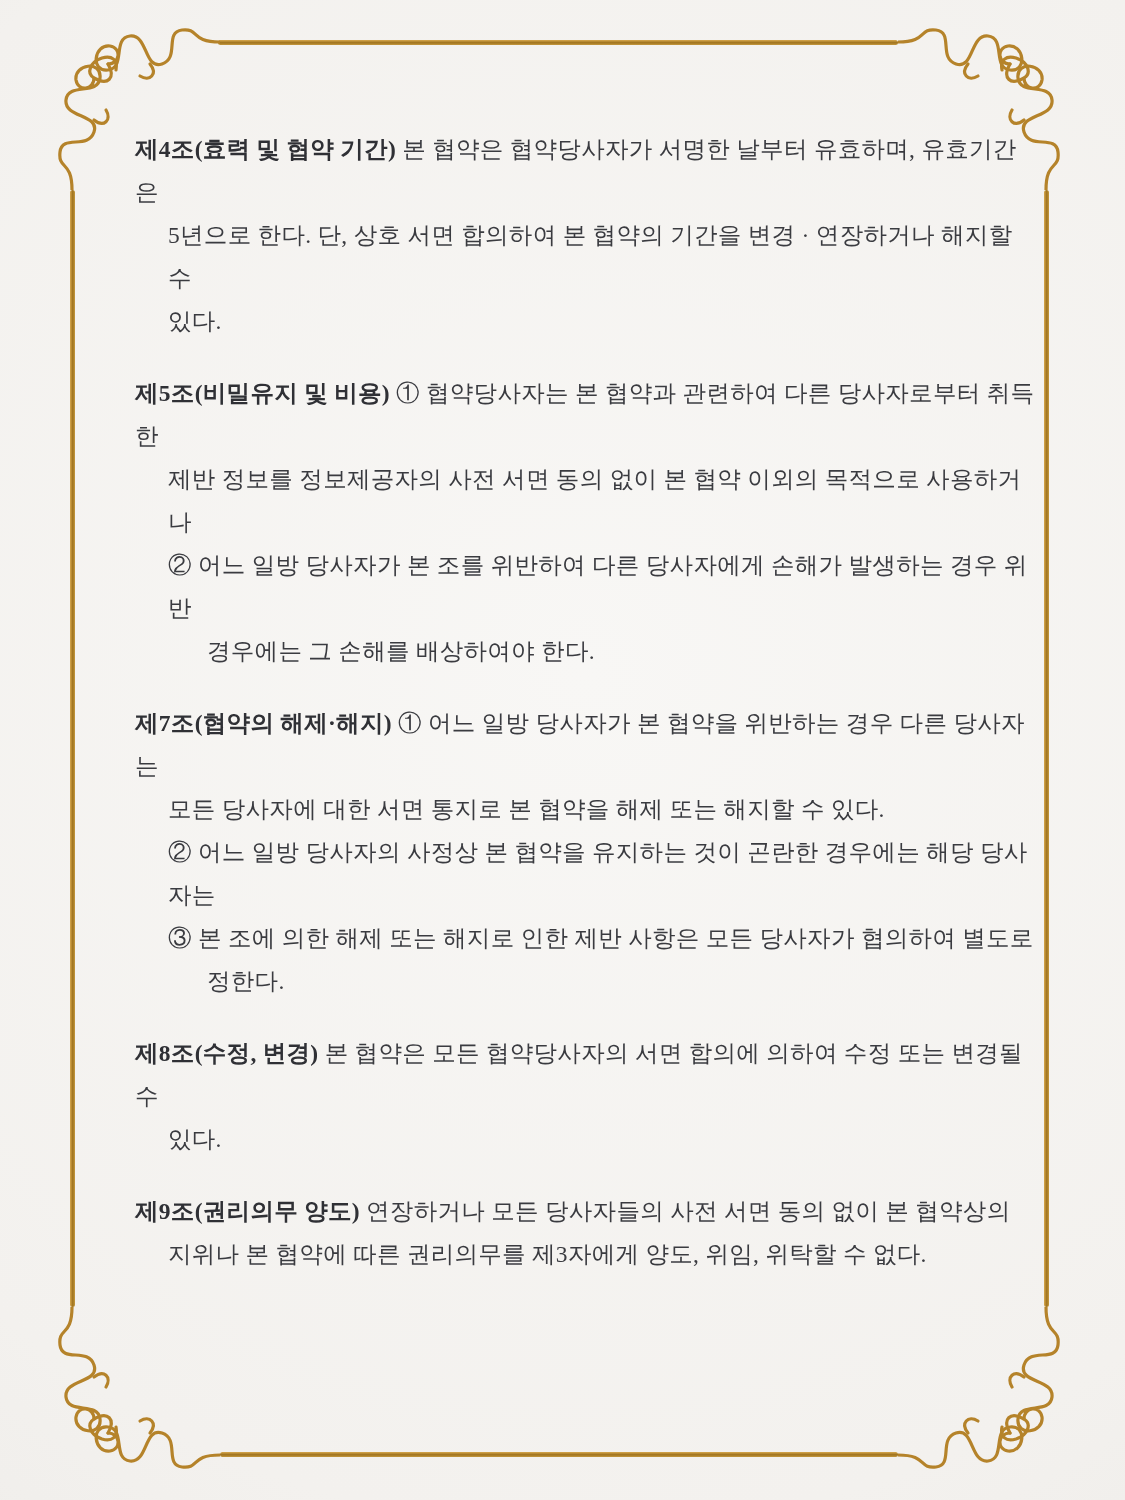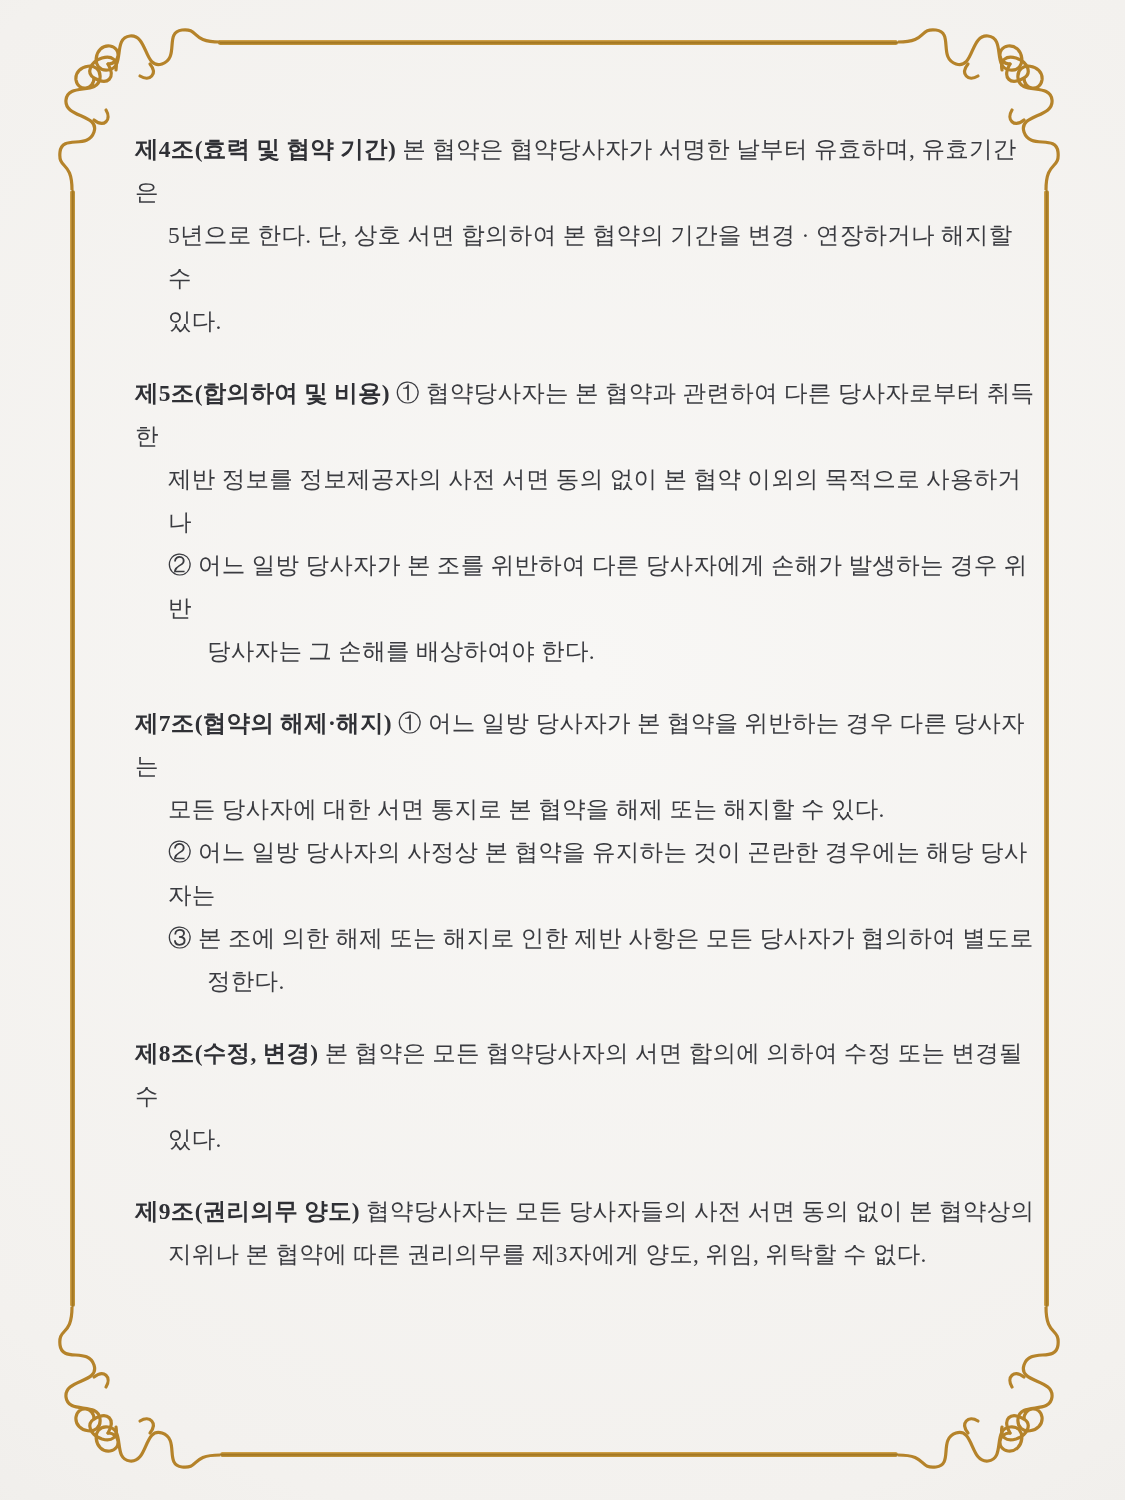--- a/index.html
+++ b/index.html
@@ -81,39 +81,39 @@
 
   <div class="content">
 
     <p class="article">
       <span class="line"><span class="b">제4조(효력 및 협약 기간)</span><span> 본 협약은 협약당사자가 서명한 날부터 유효하며, 유효기간은</span></span>
       <span class="line i1" style="display:block"><span>5년으로 한다. 단, 상호 서면 합의하여 본 협약의 기간을 변경 · 연장하거나 해지할 수</span></span>
       <span class="line i1" style="display:block"><span>있다.</span></span>
     </p>
 
     <p class="article">
-      <span class="line"><span class="b">제5조(합의하여 및 비용)</span><span> ① 협약당사자는 본 협약과 관련하여 다른 당사자로부터 취득한</span></span>
+      <span class="line"><span class="b">제5조(비밀유지 및 비용)</span><span> ① 협약당사자는 본 협약과 관련하여 다른 당사자로부터 취득한</span></span>
       <span class="line i1" style="display:block"><span>제반 정보를 정보제공자의 사전 서면 동의 없이 본 협약 이외의 목적으로 사용하거나</span></span>
       <span class="line i1" style="display:block"><span>② 어느 일방 당사자가 본 조를 위반하여 다른 당사자에게 손해가 발생하는 경우 위반</span></span>
-      <span class="line i2" style="display:block"><span>당사자는 그 손해를 배상하여야 한다.</span></span>
+      <span class="line i2" style="display:block"><span>경우에는 그 손해를 배상하여야 한다.</span></span>
     </p>
 
 
     <p class="article">
       <span class="line"><span class="b">제7조(협약의 해제·해지)</span><span> ① 어느 일방 당사자가 본 협약을 위반하는 경우 다른 당사자는</span></span>
       <span class="line i1" style="display:block"><span>모든 당사자에 대한 서면 통지로 본 협약을 해제 또는 해지할 수 있다.</span></span>
       <span class="line i1" style="display:block"><span>② 어느 일방 당사자의 사정상 본 협약을 유지하는 것이 곤란한 경우에는 해당 당사자는</span></span>
       <span class="line i1" style="display:block"><span>③ 본 조에 의한 해제 또는 해지로 인한 제반 사항은 모든 당사자가 협의하여 별도로</span></span>
       <span class="line i2" style="display:block"><span>정한다.</span></span>
     </p>
 
     <p class="article">
       <span class="line"><span class="b">제8조(수정, 변경)</span><span> 본 협약은 모든 협약당사자의 서면 합의에 의하여 수정 또는 변경될 수</span></span>
       <span class="line i1" style="display:block"><span>있다.</span></span>
     </p>
 
     <p class="article">
-      <span class="line"><span class="b">제9조(권리의무 양도)</span><span> 협약당사자는 모든 당사자들의 사전 서면 동의 없이 본 협약상의</span></span>
+      <span class="line"><span class="b">제9조(권리의무 양도)</span><span> 연장하거나 모든 당사자들의 사전 서면 동의 없이 본 협약상의</span></span>
       <span class="line i1" style="display:block"><span>지위나 본 협약에 따른 권리의무를 제3자에게 양도, 위임, 위탁할 수 없다.</span></span>
     </p>
 
   </div>
 </div>
 
 </body></html>

